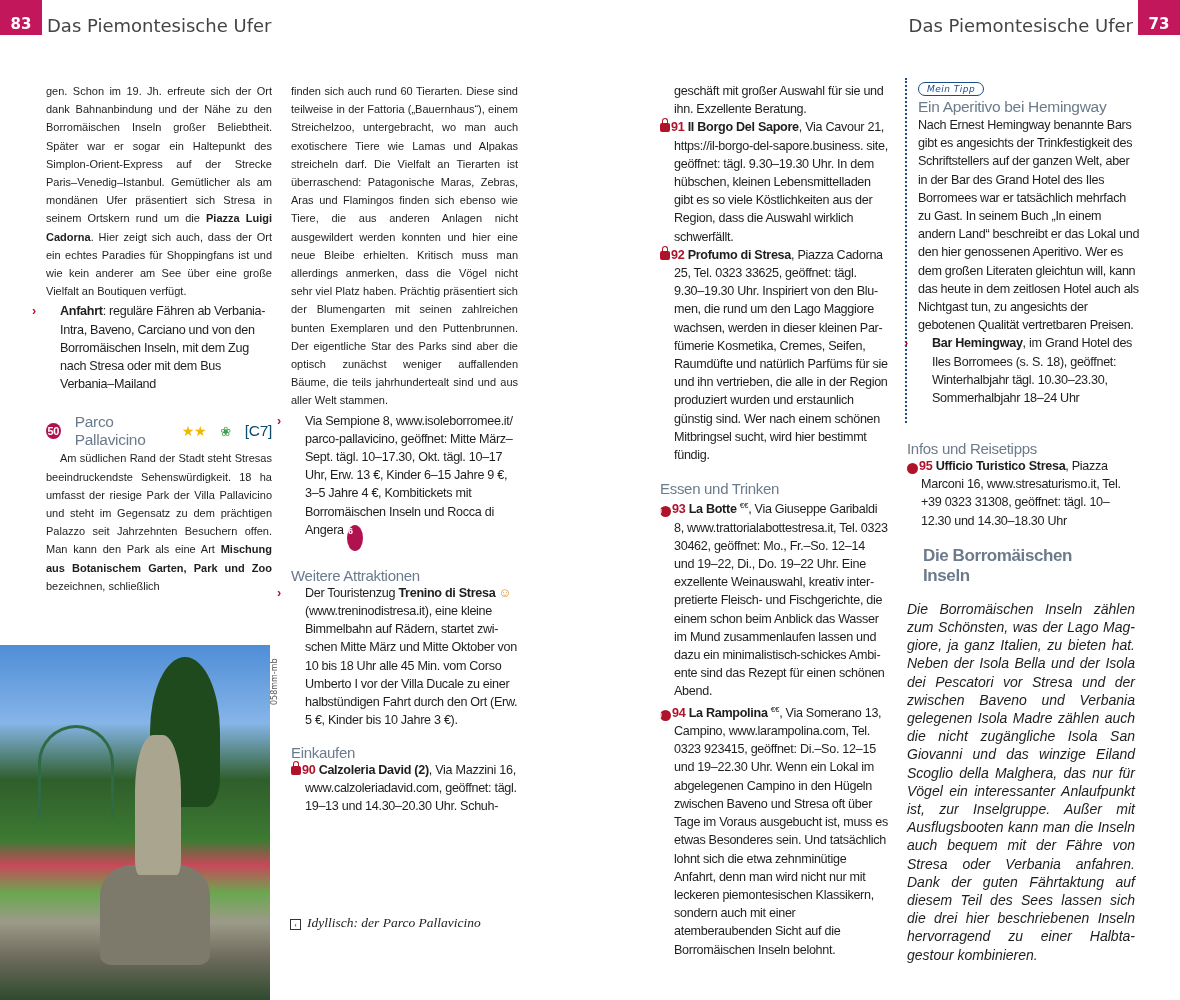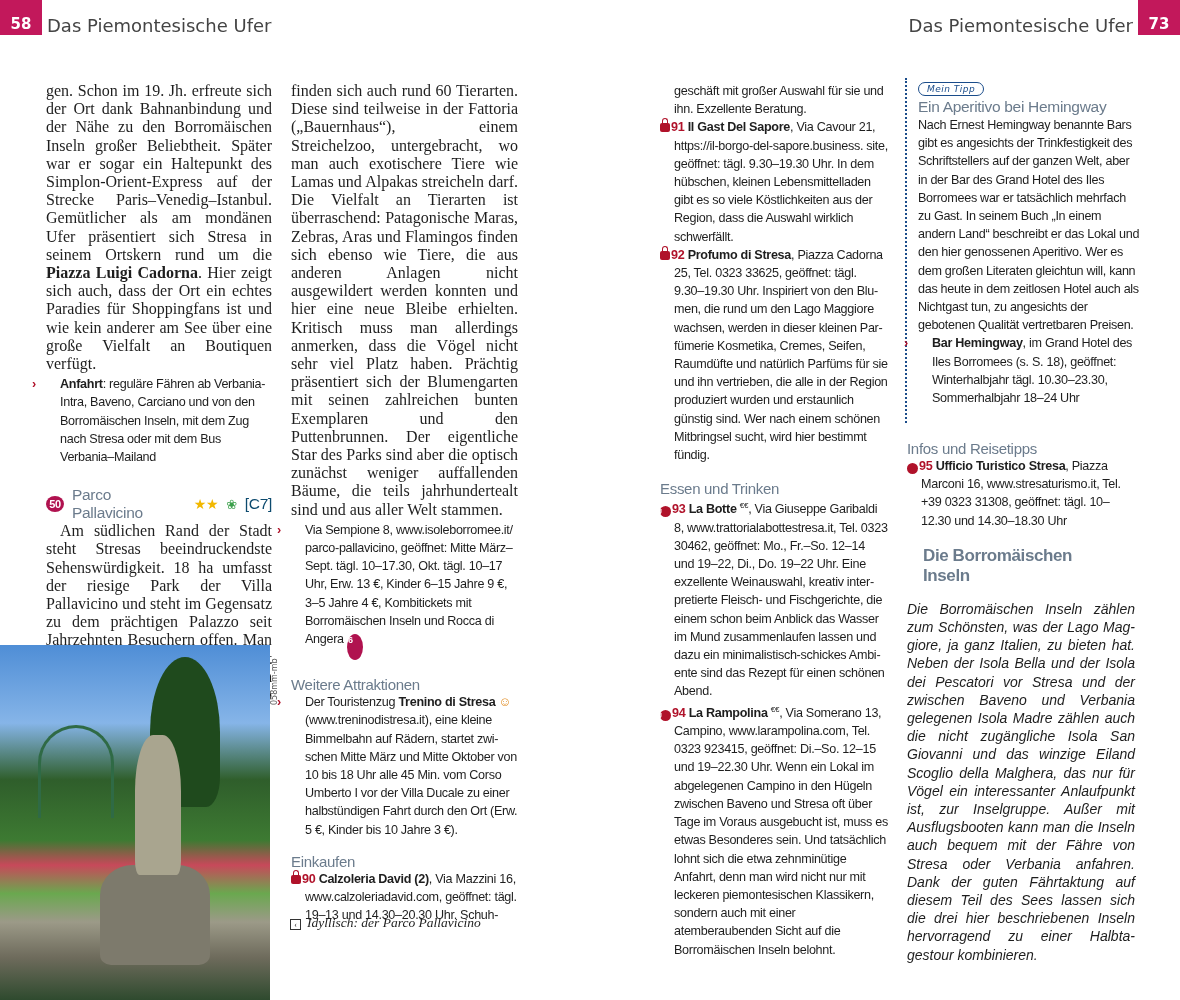--- a/index.html
+++ b/index.html
@@ -18,21 +18,21 @@
   .page-num.right { right: 0; width: 42px; }
   .running-head {
     position: absolute; top: 15px; font-family: "DejaVu Sans", sans-serif;
     font-size: 18px; color: #444;
   }
   .running-head.left { left: 47px; }
   .running-head.right { right: 47px; }
 
   .col { position: absolute; }
   .body-text {
-    font-family: Liberation Serif, serif; font-size: 16px;
+    font-family: Liberation Sans, sans-serif; font-size: 11px;
     line-height: 18.2px; text-align: justify; hyphens: manual; margin: 0;
   }
   .narrow-text {
     font-family: "Liberation Sans", sans-serif; font-size: 12.6px;
     line-height: 18.2px; margin: 0; letter-spacing: -0.3px;
   }
   .bullet { color: #b0122a; font-weight: bold; display: inline-block; width: 14px; }
   .hang { padding-left: 14px; text-indent: -14px; }
   .b { font-weight: bold; }
   .section-h {
@@ -61,21 +61,21 @@
     display: inline-block; width: 18px; height: 16px; border-radius: 50%;
     background: #b0124f; color: #fff; font-size: 11px; font-weight: bold;
     line-height: 16px; text-align: center; vertical-align: 1px;
   }
   .badge-small {
     display: inline-block; width: 16px; height: 26px; border-radius: 50%;
     background: #b0124f; color: #fff; font-size: 9px; font-weight: bold;
     line-height: 13px; text-align: center;
   }
   .sight-h {
-    font-size: 15.5px; color: #6b7b8c; display: flex; align-items: center; gap: 8px;
+    font-size: 15.5px; color: #6b7b8c; display: flex; align-items: center; gap: 14px;
     letter-spacing: -0.3px;
   }
   .stars { color: #f2b800; font-size: 14px; }
   .butterfly { color: #3aa04a; font-size: 13px; }
   .grid-ref { margin-left: auto; color: #0c4a6e; }
   .euro-sup { font-size: 8px; vertical-align: super; }
   .photo {
     position: absolute; left: 0; top: 645px; width: 270px; height: 355px;
     background: linear-gradient(180deg, #4f8ed6 0%, #86b5e8 22%, #2f5e2b 38%, #3d7a32 55%, #c7495a 62%, #6aa84f 70%, #9c9a88 78%, #6e6b5c 88%, #2e4a2e 100%);
     overflow: hidden;
@@ -122,21 +122,21 @@
   .italic-text {
     font-family: "Liberation Sans", sans-serif; font-style: italic;
     font-size: 14px; line-height: 18.2px; text-align: justify; margin: 0;
   }
   .indent { text-indent: 14px; }
   .hang-num { padding-left: 14px; text-indent: -14px; }
 </style>
 </head>
 <body>
 
-<div class="page-num left">58</div>
+<div class="page-num left">83</div>
 <div class="running-head left">Das Piemontesische Ufer</div>
 <div class="running-head right">Das Piemontesische Ufer</div>
 <div class="page-num right">73</div>
 
 <div class="col" style="left:46px; top:82px; width:226px;">
   <p class="body-text">
     <span>gen. Schon im 19. Jh. erfreute sich der Ort dank Bahnanbindung und der Nähe zu den Borromäischen Inseln großer Beliebtheit. Später war er so­gar ein Haltepunkt des Simplon-Ori­ent-Express auf der Strecke Paris–Venedig–Istanbul. Gemütlicher als am mondänen Ufer präsentiert sich Stresa in seinem Ortskern rund um die </span><span class="b">Piazza Luigi Cadorna</span><span>. Hier zeigt sich auch, dass der Ort ein echtes Pa­radies für Shoppingfans ist und wie kein anderer am See über eine große Vielfalt an Boutiquen verfügt.</span>
   </p>
   <p class="narrow-text hang" style="margin-top:2px;">
     <span class="bullet">›</span><span class="b">Anfahrt</span><span>: reguläre Fähren ab Verbania-Intra, Baveno, Carciano und von den Borromäischen Inseln, mit dem Zug nach Stresa oder mit dem Bus Verbania–Mailand</span>
@@ -178,21 +178,21 @@
   </p>
 </div>
 
 <div class="caption">
   <span class="caption-arrow">‹</span><span>Idyllisch: der Parco Pallavicino</span>
 </div>
 
 <div class="col" style="left:660px; top:82px; width:228px;">
   <p class="narrow-text" style="padding-left:14px;">geschäft mit großer Auswahl für sie und ihn. Exzellente Beratung.</p>
   <p class="narrow-text hang-num">
-    <span class="lock-icon"></span><span class="num-red">91</span> <span class="b">Il Gast Del Sapore</span><span>, Via Cavour 21, https://il-borgo-del-sapore.business. site, geöffnet: tägl. 9.30–19.30 Uhr. In dem hübschen, kleinen Lebensmittella­den gibt es so viele Köstlichkeiten aus der Region, dass die Auswahl wirklich schwerfällt.</span>
+    <span class="lock-icon"></span><span class="num-red">91</span> <span class="b">Il Borgo Del Sapore</span><span>, Via Cavour 21, https://il-borgo-del-sapore.business. site, geöffnet: tägl. 9.30–19.30 Uhr. In dem hübschen, kleinen Lebensmittella­den gibt es so viele Köstlichkeiten aus der Region, dass die Auswahl wirklich schwerfällt.</span>
   </p>
   <p class="narrow-text hang-num">
     <span class="lock-icon"></span><span class="num-red">92</span> <span class="b">Profumo di Stresa</span><span>, Piazza Cadorna 25, Tel. 0323 33625, geöffnet: tägl. 9.30–19.30 Uhr. Inspiriert von den Blu­men, die rund um den Lago Maggiore wachsen, werden in dieser kleinen Par­fümerie Kosmetika, Cremes, Seifen, Raumdüfte und natürlich Parfüms für sie und ihn vertrieben, die alle in der Region produziert wurden und erstaunlich günstig sind. Wer nach einem schönen Mitbringsel sucht, wird hier bestimmt fündig.</span>
   </p>
   <h3 class="section-h" style="margin-top:16px;">Essen und Trinken</h3>
   <p class="narrow-text hang-num">
     <span class="fork-icon">ψ</span><span class="num-red">93</span> <span class="b">La Botte</span> <span class="euro-sup">€€</span><span>, Via Giuseppe Garibaldi 8, www.trattorialabottestresa.it, Tel. 0323 30462, geöffnet: Mo., Fr.–So. 12–14 und 19–22, Di., Do. 19–22 Uhr. Eine exzellente Weinauswahl, kreativ inter­pretierte Fleisch- und Fischgerichte, die einem schon beim Anblick das Wasser im Mund zusammenlaufen lassen und dazu ein minimalistisch-schickes Ambi­ente sind das Rezept für einen schönen Abend.</span>
   </p>
   <p class="narrow-text hang-num">
     <span class="fork-icon">ψ</span><span class="num-red">94</span> <span class="b">La Rampolina</span> <span class="euro-sup">€€</span><span>, Via Somerano 13, Campino, www.larampolina.com, Tel. 0323 923415, geöffnet: Di.–So. 12–15 und 19–22.30 Uhr. Wenn ein Lokal im abgelegenen Campino in den Hügeln zwi­schen Baveno und Stresa oft über Tage im Voraus ausgebucht ist, muss es etwas Besonderes sein. Und tatsächlich lohnt sich die etwa zehnminütige Anfahrt, denn man wird nicht nur mit leckeren piemon­tesischen Klassikern, sondern auch mit einer atemberaubenden Sicht auf die Borromäischen Inseln belohnt.</span>

